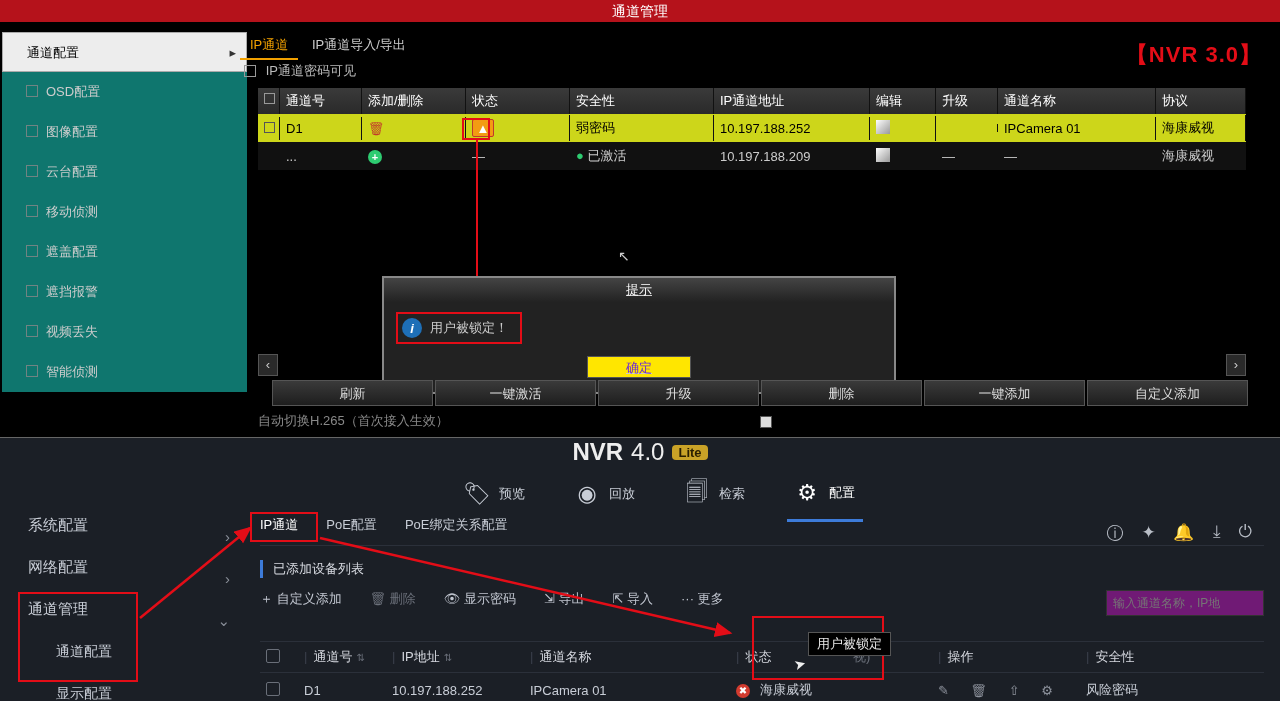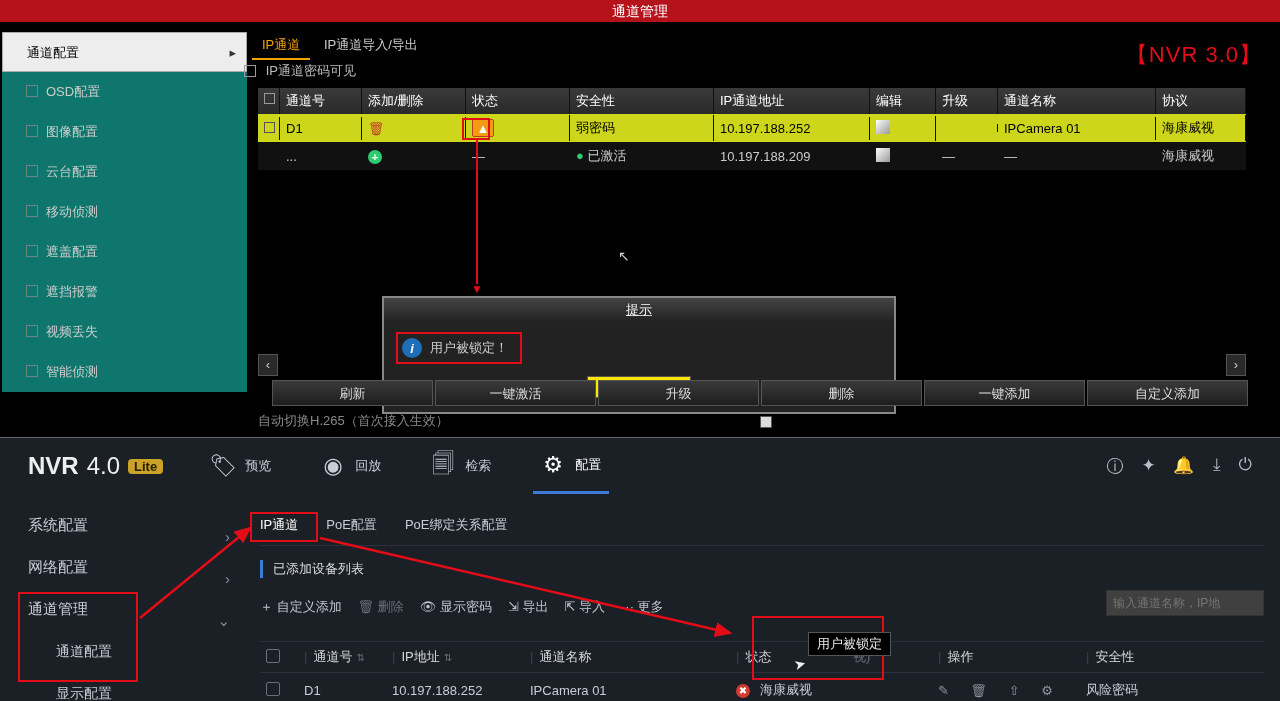--- a/index.html
+++ b/index.html
@@ -1,29 +1,29 @@
 <!DOCTYPE html>
 <html><head>
 <meta charset="utf-8">
 <style>
   * { box-sizing: border-box; margin: 0; padding: 0; font-family: "Microsoft YaHei", Arial, sans-serif; }
   body { width: 1280px; background:#000; color:#ccc; font-size:13px; overflow:hidden; }
 
   
   .nvr3 { position:relative; width:1280px; height:438px; background:#000; border-bottom:1px solid #666; }
   .nvr3 .titlebar { height:22px; background:#b5121b; color:#fff; text-align:center; line-height:22px; font-size:14px; }
-  .badge3 { position:absolute; top:40px; right:18px; color:#e30d17; font-weight:normal; font-size:22px; letter-spacing:1px; }
+  .badge3 { position:absolute; top:40px; right:18px; color:#e30d17; font-weight:bold; font-size:22px; letter-spacing:1px; }
 
   .nvr3 .side { position:absolute; top:32px; left:2px; width:245px; }
   .nvr3 .side .item { height:40px; line-height:40px; padding-left:24px; color:#ccc; cursor:pointer; background:#0f766e; }
   .nvr3 .side .item.active { background:#ededed; color:#000; border:1px solid #aaa; }
   .nvr3 .side .item.active::after { content:"▸"; float:right; margin-right:10px; color:#333; }
   .nvr3 .side .ico { display:inline-block; width:12px; height:12px; margin-right:8px; border:1px solid #888; vertical-align:-1px; opacity:.8; }
 
-  .nvr3 .tabs { position:absolute; top:32px; left:252px; height:25px; }
+  .nvr3 .tabs { position:absolute; top:32px; left:240px; height:25px; }
   .nvr3 .tabs span { display:inline-block; padding:4px 10px; color:#ccc; cursor:pointer; }
   .nvr3 .tabs span.active { color:#f2a100; border-bottom:2px solid #f2a100; }
 
   .nvr3 .pwrow { position:absolute; top:62px; left:244px; color:#bbb; }
   .nvr3 .pwrow .chk { display:inline-block; width:12px; height:12px; border:1px solid #999; margin-right:6px; vertical-align:-2px; }
 
   .tableA { position:absolute; top:88px; left:258px; width:988px; }
   .tableA .hd { display:flex; height:26px; background:linear-gradient(#3a3a3a,#2a2a2a); color:#fff; }
   .tableA .hd div, .tableA .row div { border-right:1px solid #111; padding:4px 6px; }
   .colChk{width:22px;} .colCh{width:82px;} .colAD{width:104px;} .colSt{width:104px;} .colSec{width:144px;}
@@ -33,40 +33,40 @@
   .tableA .row.reg { background:#111; color:#ccc; }
 
   .iTrash{color:#c0392b;} .iWarn{display:inline-block;width:22px;height:18px;background:#f39c12;color:#fff;text-align:center;line-height:18px;border:1px solid #c0392b;border-radius:2px;}
   .iPlus{display:inline-block;width:14px;height:14px;border-radius:50%;background:#2ecc71;color:#fff;text-align:center;line-height:14px;font-weight:bold;font-size:11px;}
   .iOk{color:#2ecc71;} .iEdit{display:inline-block;width:14px;height:14px;background:linear-gradient(135deg,#fff,#999);}
 
   .warnBox{ position:absolute; left:462px; top:118px; width:28px; height:22px; border:2px solid #e30d17; pointer-events:none;}
   .warnLine{ position:absolute; left:476px; top:140px; width:0; height:144px; border-left:2px solid #e30d17; pointer-events:none;}
   .warnLine::after{content:"▼"; color:#e30d17; position:absolute; bottom:-12px; left:-7px; font-size:12px;}
 
-  .dialog { position:absolute; left:382px; top:296px; width:514px; background:#222; border:2px solid #888;text-decoration:underline; }
+  .dialog { position:absolute; left:382px; top:276px; width:514px; background:#222; border:2px solid #888;text-decoration:underline; }
   .dialog .dtitle { background:linear-gradient(#444,#222); color:#fff; text-align:center; height:24px; line-height:24px; }
   .dialog .dbody { padding:10px 12px 14px; }
   .dialog .msgbox { display:inline-flex; align-items:center; gap:8px; border:2px solid #e30d17; padding:4px 12px 4px 4px; }
   .dialog .info { width:20px;height:20px;border-radius:50%;background:#1e6fb7;color:#fff;display:inline-flex;align-items:center;justify-content:center;font-weight:bold;font-style:italic;}
   .dialog .okbtn { display:block; margin:12px auto 0; width:104px; height:22px; background:#ffe600; color:#6d28d9; border:1px solid #555; text-align:center; line-height:22px; cursor:pointer; }
 
   .scrbar { position:absolute; left:258px; width:988px; top:354px; height:22px; display:flex; }
   .scrbar .arr { width:20px; background:#2a2a2a; border:1px solid #555; color:#ccc; text-align:center; line-height:20px; cursor:pointer;}
   .scrbar .track { flex:1; }
 
   .btnbar { position:absolute; left:272px; top:380px; display:flex; gap:2px; }
   .btnbar .b { width:161px; height:26px; background:linear-gradient(#3a3a3a,#1e1e1e); border:1px solid #555; text-align:center; line-height:26px; color:#ddd; cursor:pointer; }
 
   .h265 { position:absolute; left:258px; top:412px; color:#888; }
   .h265chk { position:absolute; left:760px; top:416px; width:12px;height:12px;background:#ddd;border:1px solid #555; }
 
   
   .nvr4 { position:relative; width:1280px; height:263px; background:#1b1f26; color:#c8cdd6; }
-  .nvr4 .topbar { height:56px; display:flex; align-items:center; padding:0 28px;}
+  .nvr4 .topbar { height:56px; display:flex; align-items:center; padding:0 28px;flex-direction:column;}
   .brand { font-size:24px; font-weight:bold; color:#eee; display:flex; align-items:center; gap:8px;}
   .brand .lite { background:#c9a227; color:#2a1e00; border-radius:4px; padding:0 6px; font-size:13px; }
   .nav { margin-left:40px; display:flex; gap:34px; }
   .nav .ni { display:flex; align-items:center; gap:10px; height:56px; padding:0 8px; color:#c8cdd6; cursor:pointer; }
   .nav .ni.active { border-bottom:3px solid #3d7bd9; color:#fff; }
   .nav .nic { width:24px;height:24px;display:inline-flex;align-items:center;justify-content:center;font-size:22px;}
   .tbicons { margin-left:auto; display:flex; gap:18px; color:#b9bec7; font-size:17px; }
   .tbicons span{cursor:pointer;}
 
   .badge4 { position:absolute; top:64px; right:20px; color:#e30d17; font-size:22px; font-weight:bold; }
@@ -78,24 +78,24 @@
   .side2box1 { position:absolute; left:18px; top:592px; width:120px; height:90px; border:2px solid #e30d17; pointer-events:none; }
 
   .nvr4 .work { position:absolute; left:260px; top:66px; right:16px; }
   .subtabs { display:flex; gap:28px; height:42px; align-items:center; border-bottom:1px solid #2b303a;}
   .subtabs span { cursor:pointer; color:#c8cdd6; }
   .subtabs span.active { color:#fff; }
   .subtabBox { position:absolute; left:250px; top:512px; width:68px; height:30px; border:2px solid #e30d17; pointer-events:none;}
 
   .work h4 { color:#d6d9e0; font-weight:normal; border-left:3px solid #3d7bd9; padding-left:10px; margin:14px 0 12px; }
 
-  .toolbar { display:flex; align-items:flex-end; gap:16px; color:#c0c5cf; }
+  .toolbar { display:flex; align-items:flex-start; gap:28px; color:#c0c5cf; }
   .toolbar .titem{cursor:pointer;}
   .toolbar .dis{color:#6a6f79;}
-  .srch { margin-left:auto; width:158px; height:26px; background:#404040; border:1px solid #333; display:flex; align-items:center; padding:0 6px;}
+  .srch { margin-left:auto; width:158px; height:26px; background:#701a75; border:1px solid #333; display:flex; align-items:center; padding:0 6px;}
   .srch input{ flex:1; background:transparent; border:none; color:#ccc; outline:none; font-size:12px;}
   .srch svg{width:14px;height:14px;stroke:#9aa0aa;}
 
   .tableB { margin-top:25px; }
   .tableB .hdB { display:flex; height:32px; align-items:center; color:#d6d9e0; border-top:1px solid #2b303a; border-bottom:1px solid #2b303a; }
   .tableB .rowB { display:flex; height:34px; align-items:center; }
   .cb{width:44px;padding-left:6px;} .c1{width:88px;} .c2{width:138px;} .c3{width:206px;} .c4{width:202px;} .c5{width:148px;} .c6{flex:1;}
   .tableB .sep{color:#3a404c;margin-right:6px;}
   .sort{color:#6a6f79;font-size:10px;margin-left:4px;}
 

